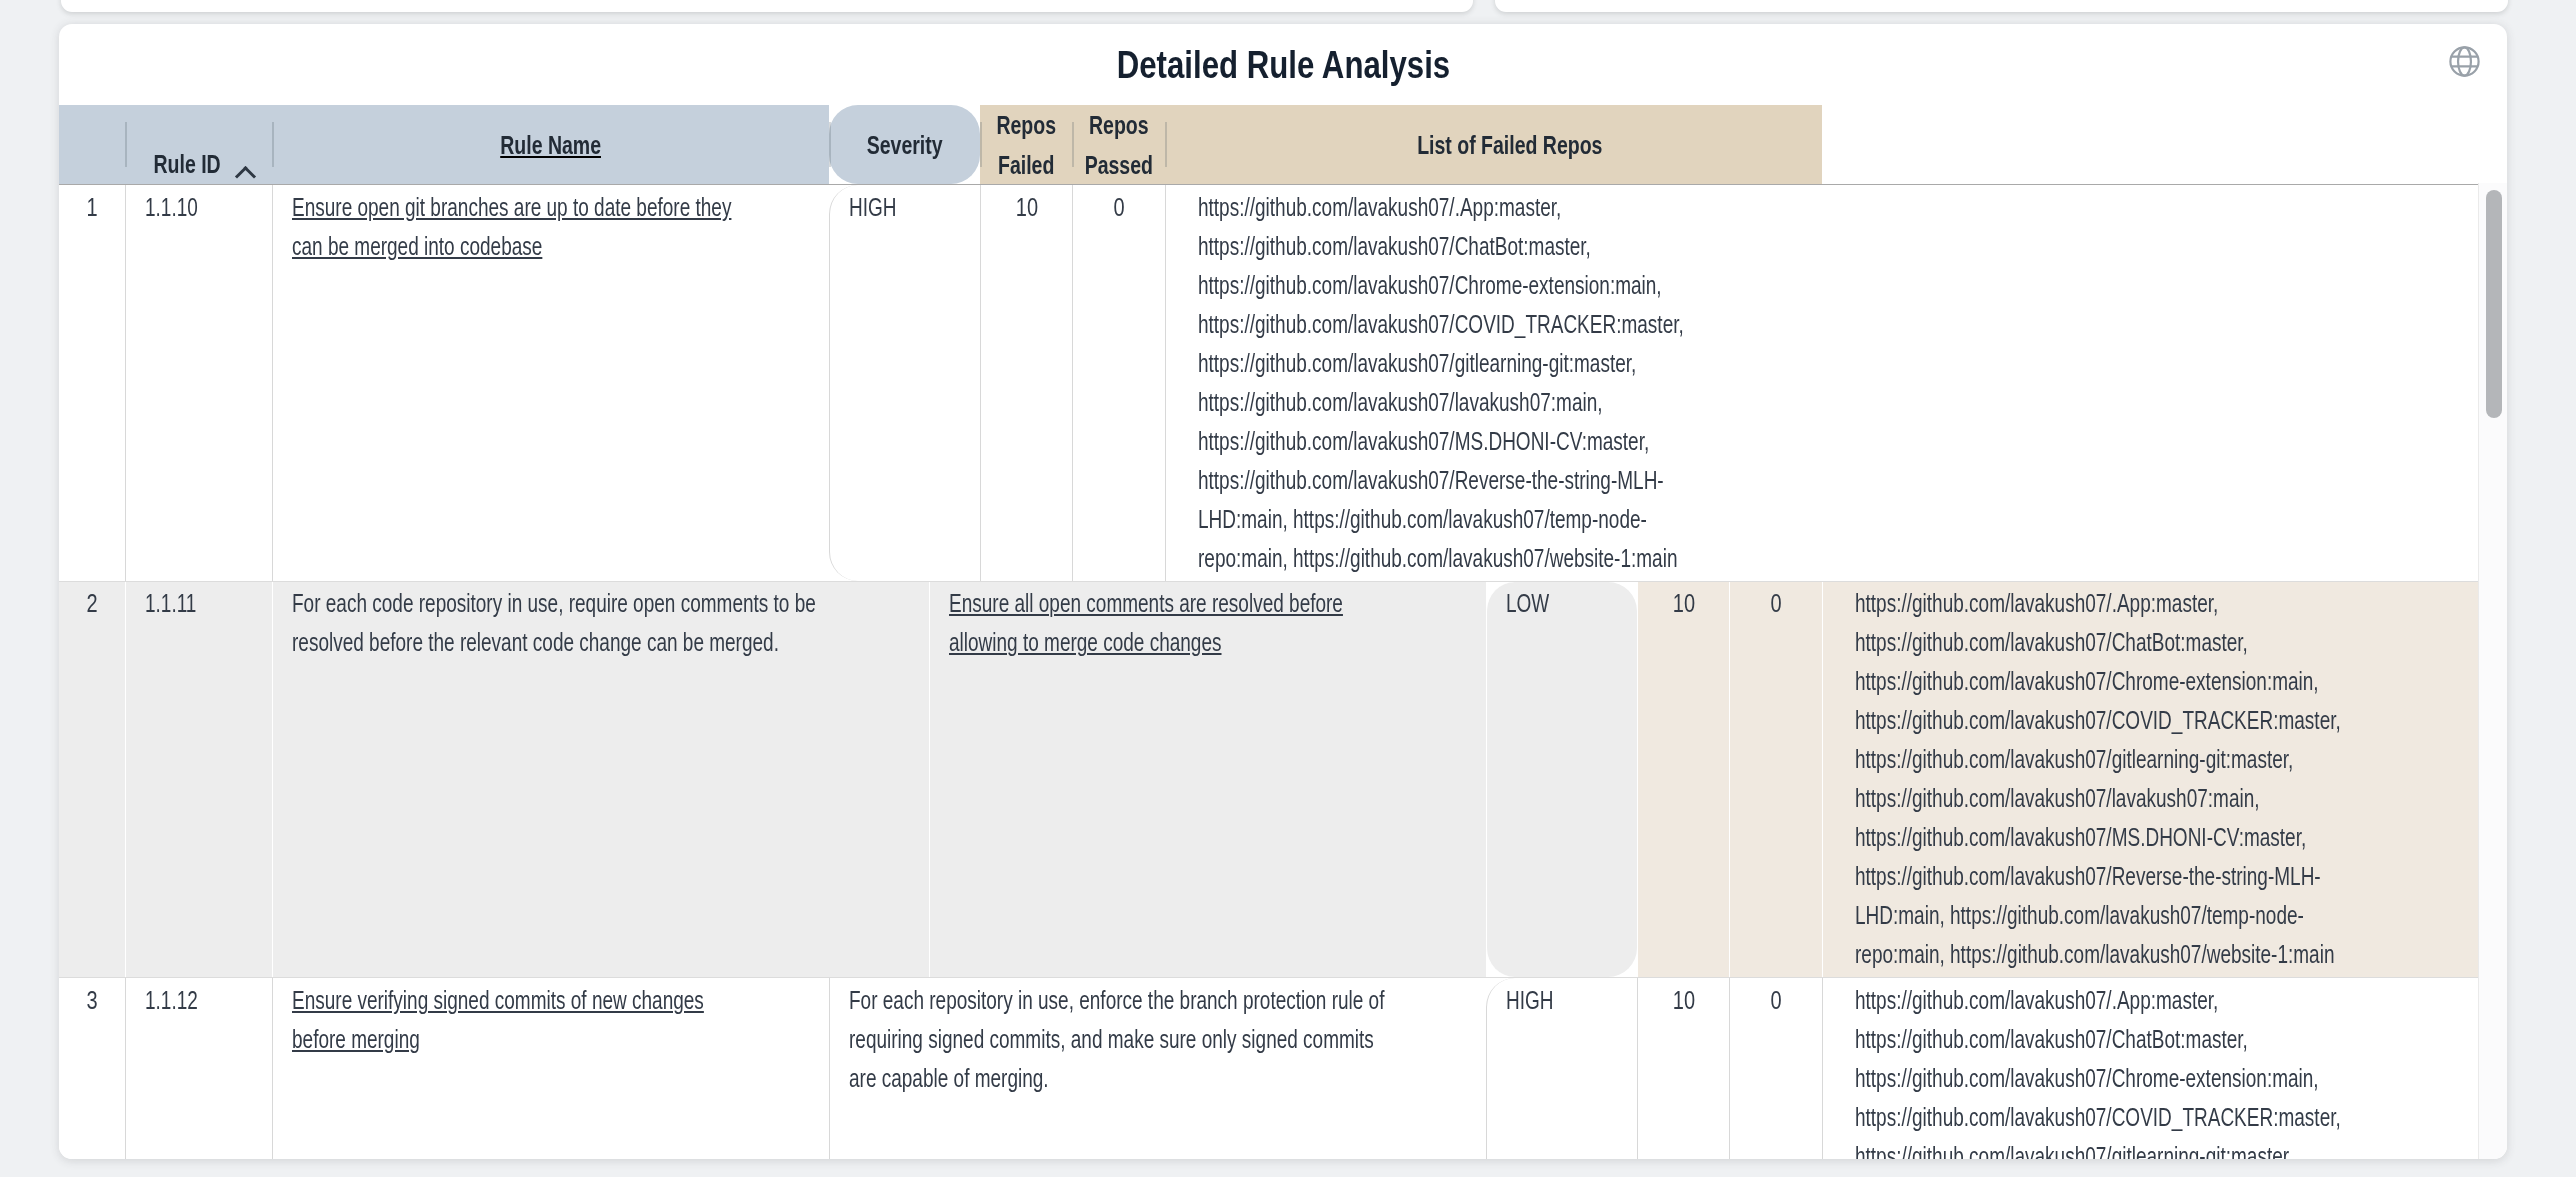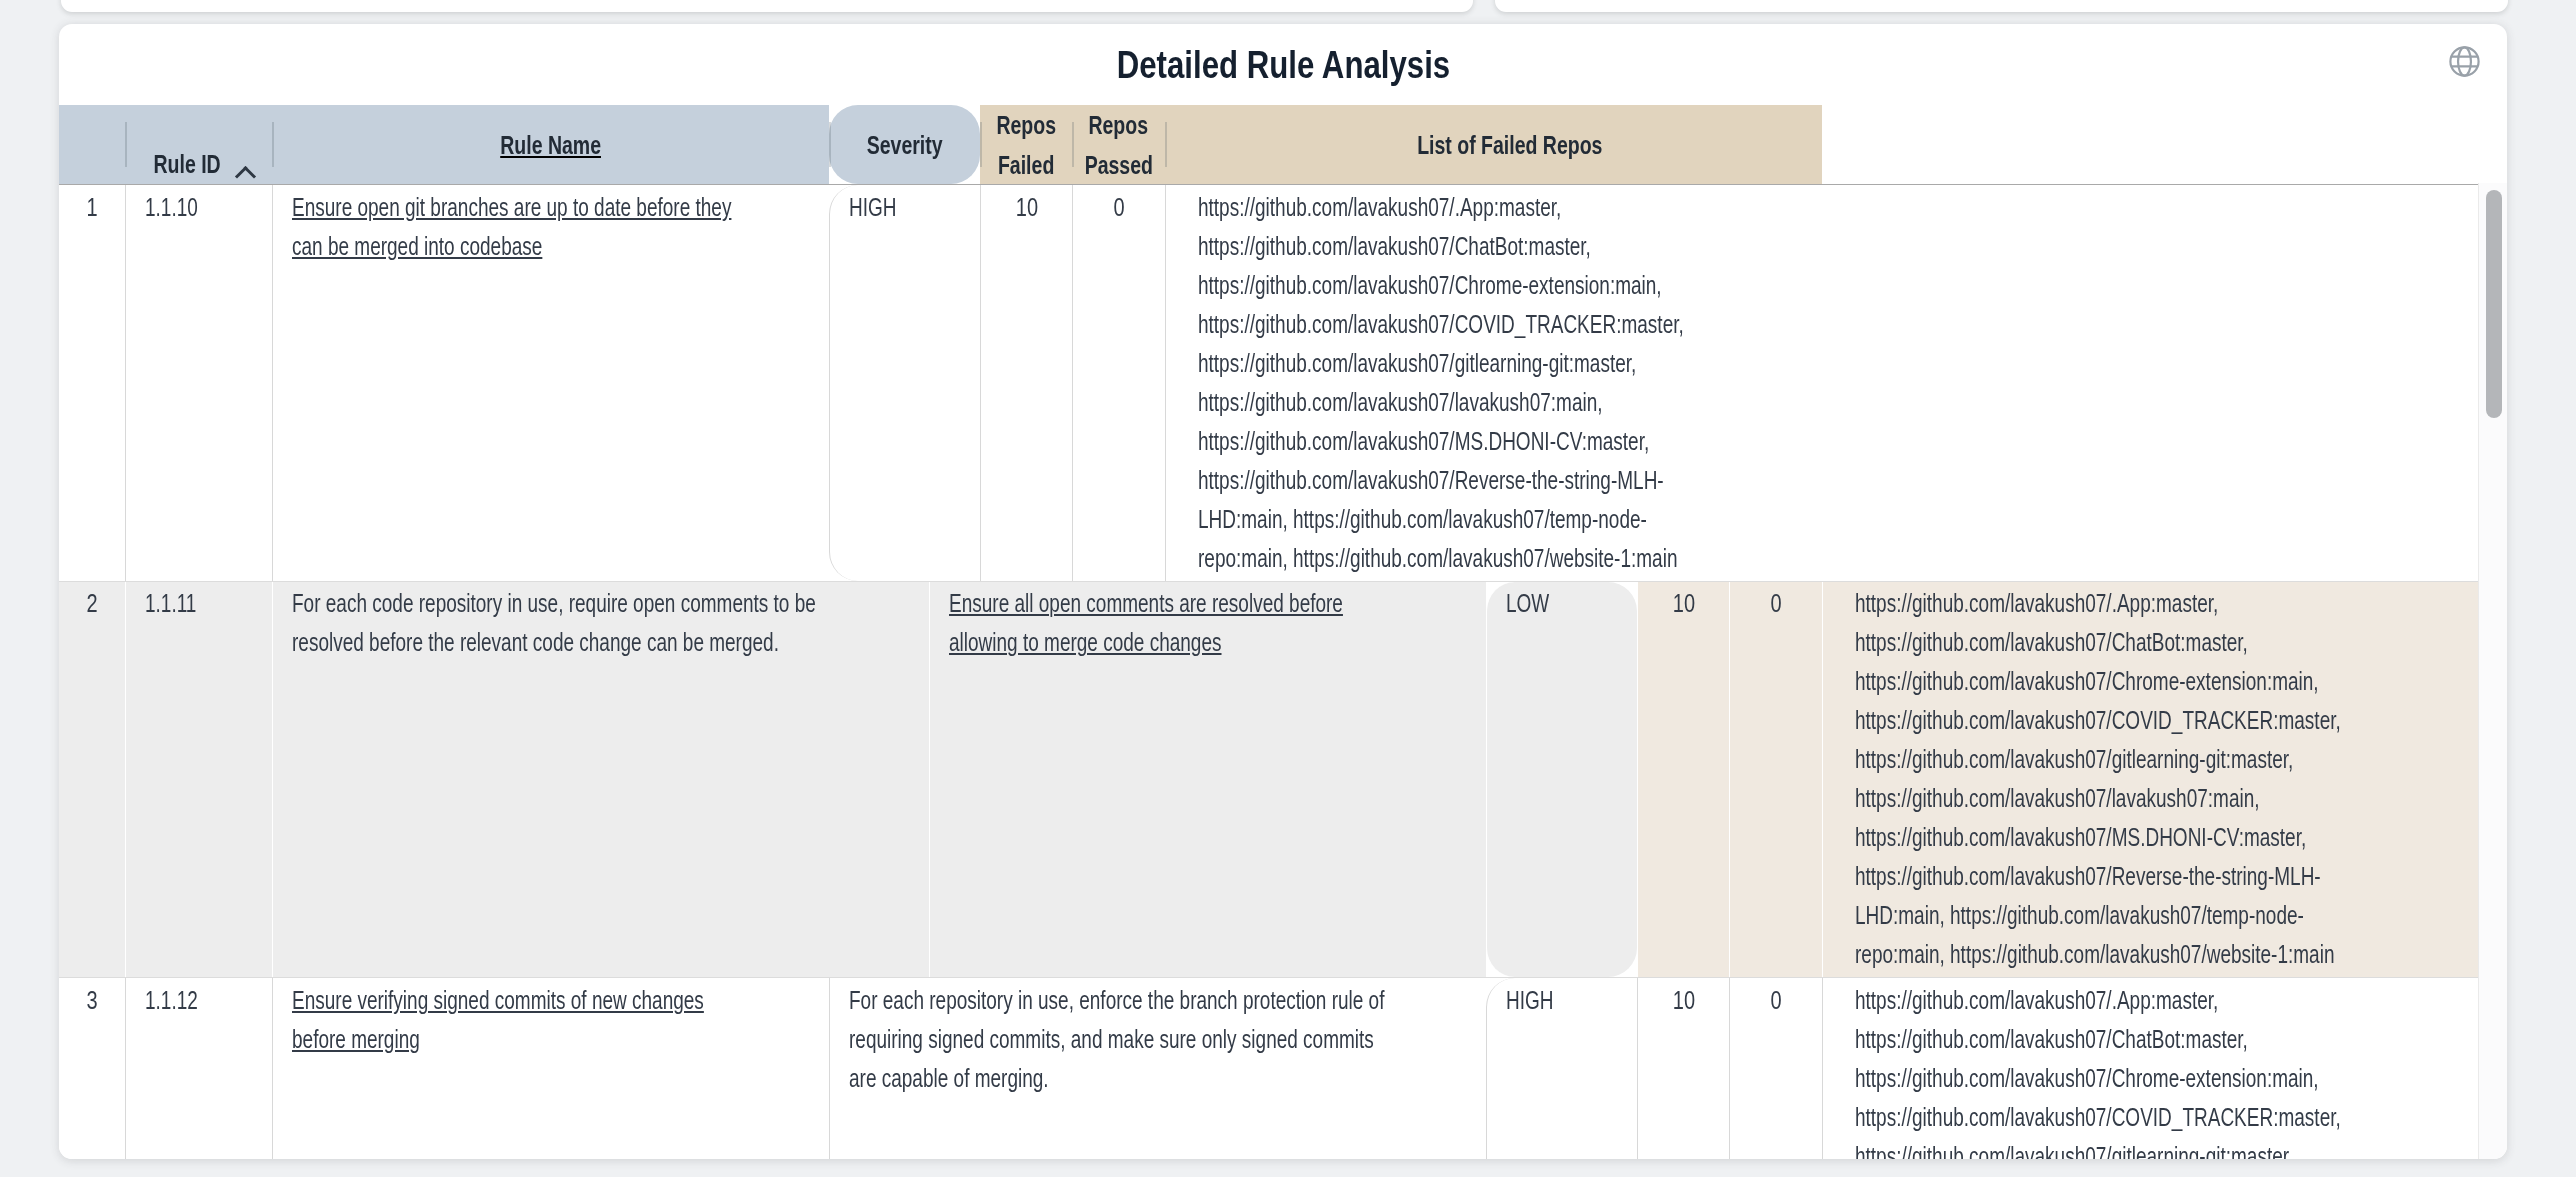--- a/index.html
+++ b/index.html
@@ -43,21 +43,21 @@
   .hcell.g-blue{background:var(--header-blue,#c5d0dc);}
   .hcell.g-tan{background:var(--header-tan,#e1d4be);}
   .hcell:not(:first-child)::before{
     content:"";position:absolute;left:0;top:21%;height:58%;width:1.9px;
     background:rgba(70,80,90,.22);
   }
   .hl{
     display:block;font-size:25px;font-weight:bold;color:#222b36;
     line-height:40px;text-align:center;transform:scaleX(.78);white-space:nowrap;
   }
-  .hstack{display:flex;flex-direction:column;align-items:center;}
+  .hstack{display:flex;flex-direction:column;}
   .caret-up{
     width:12px;height:12px;border-top:3.2px solid #2e3743;border-left:3.2px solid #2e3743;
     transform:rotate(45deg);margin-left:8.3px;margin-top:6.5px;flex:0 0 auto;
   }
   .tbody{width:2419px;}
   .trow{display:flex;width:2419px;align-items:stretch;background:#ffffff;}
   .trow:not(:first-child){border-top:1.9px solid #dcdcdc;}
   .tcell{
     box-sizing:border-box;padding:2.8px 18.5px;border-left:1.9px solid #d8d8d8;
     font-size:25px;color:#333b47;line-height:39px;overflow:hidden;

